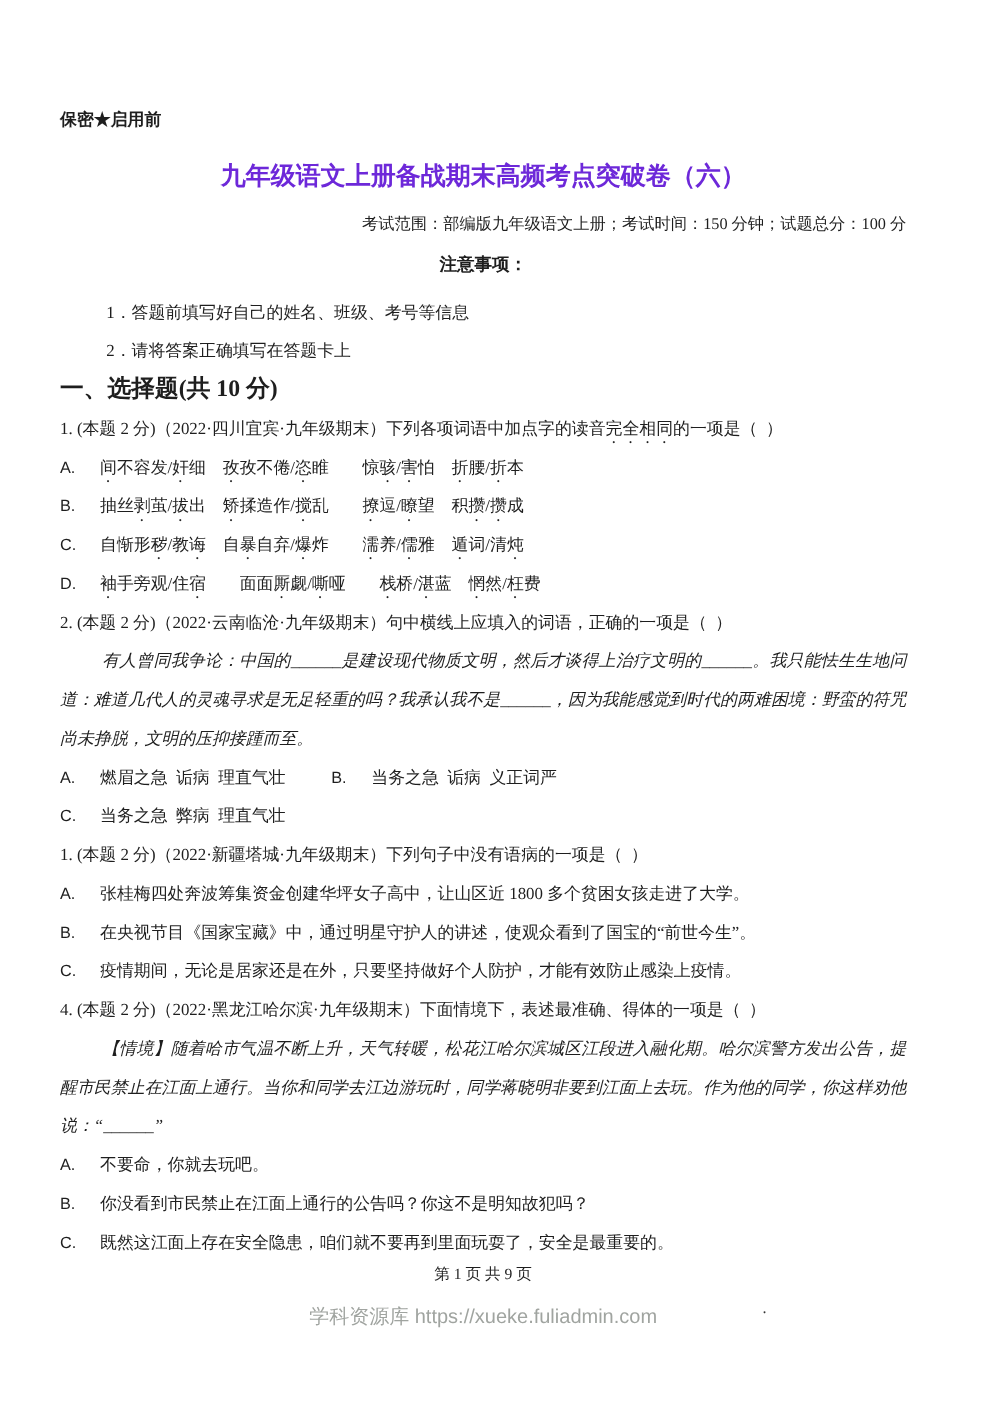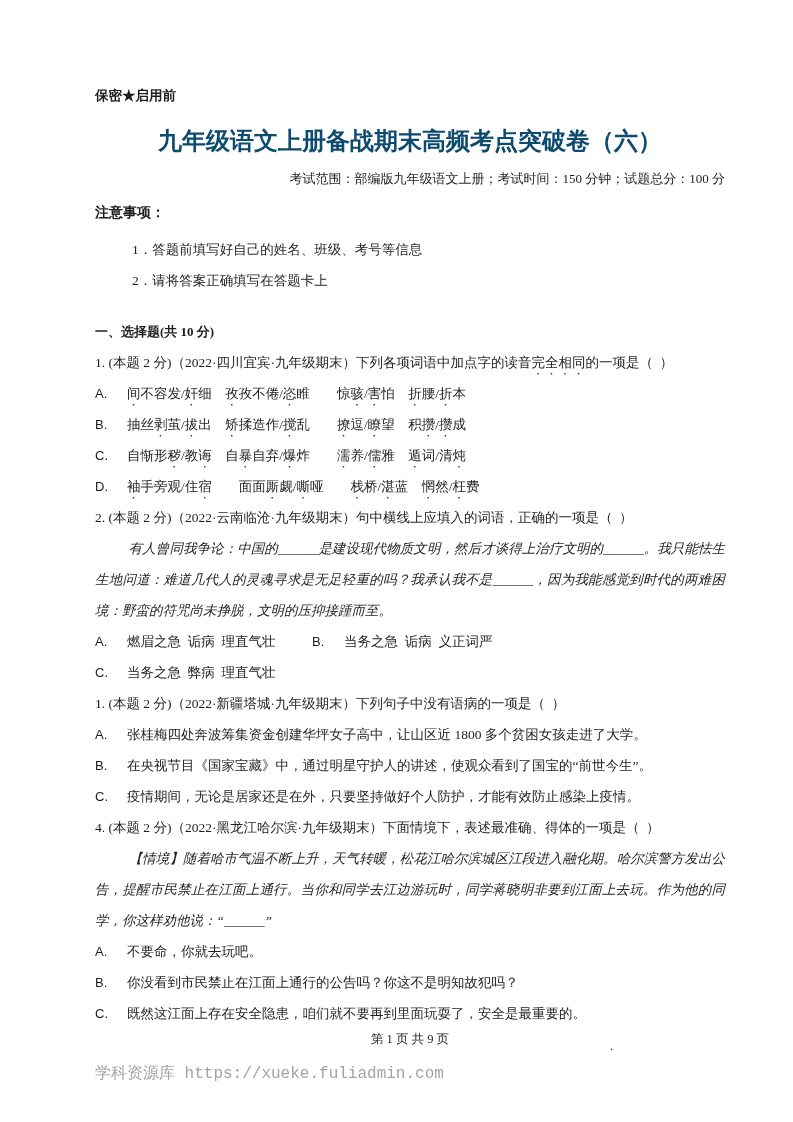--- a/index.html
+++ b/index.html
@@ -10,60 +10,60 @@
   body {
     width: 793px;
     height: 1122px;
     position: relative;
     overflow: hidden;
     font-family: "Liberation Serif", "DejaVu Serif", serif;
     color: #1e1e1e;
     font-size: 13.5px;
   }
   .page {
-    padding: 88px 68px 0 95px;
+    padding: 88px 68px 0 48px;
   }
   .security {
     font-weight: bold;
     font-size: 13.5px;
     line-height: 16px;
     margin: 0 0 24px 0;
   }
   .title {
-    font-size: 24px;
+    font-size: 20px;
     font-weight: bold;
     text-align: center;
     line-height: 26px;
     margin: 0 0 16px 0;
-    color: #0c4a6e;
+    color: #6d28d9;
   }
   .subtitle {
     font-size: 13px;
     text-align: right;
     line-height: 18px;
     margin: 0 0 16px 0;
   }
   .notes-heading {
     font-weight: bold;
     font-size: 14px;
     line-height: 18px;
     margin: 0 0 12px 0;
+    text-align: center;
   }
   .line {
     line-height: 31px;
     margin: 0;
     white-space: pre-wrap;
   }
   .note {
     padding-left: 37px;
   }
   .section-heading {
     font-weight: bold;
-    font-size: 13px;
-    margin-top: 20px;
+    font-size: 19px;
   }
   .opt-label {
     display: inline-block;
     width: 32px;
     font-family: "Liberation Sans", sans-serif;
     font-size: 13px;
   }
   .opt-text {
     white-space: pre-wrap;
   }
@@ -84,21 +84,22 @@
   }
   .footer-line {
     line-height: 20px;
     font-size: 12.5px;
     margin: 0;
     white-space: pre-wrap;
     text-align: center;
   }
   .watermark {
     margin-top: 14px;
-    font-family: Liberation Mono, monospace;
+    text-align: center;
+    font-family: Liberation Sans, sans-serif;
     font-size: 16px;
     color: #a0a4a0;
     line-height: 22px;
   }
   .stray-dot {
     position: absolute;
     left: 610px;
     top: 1038px;
     font-size: 13px;
     color: #333;

